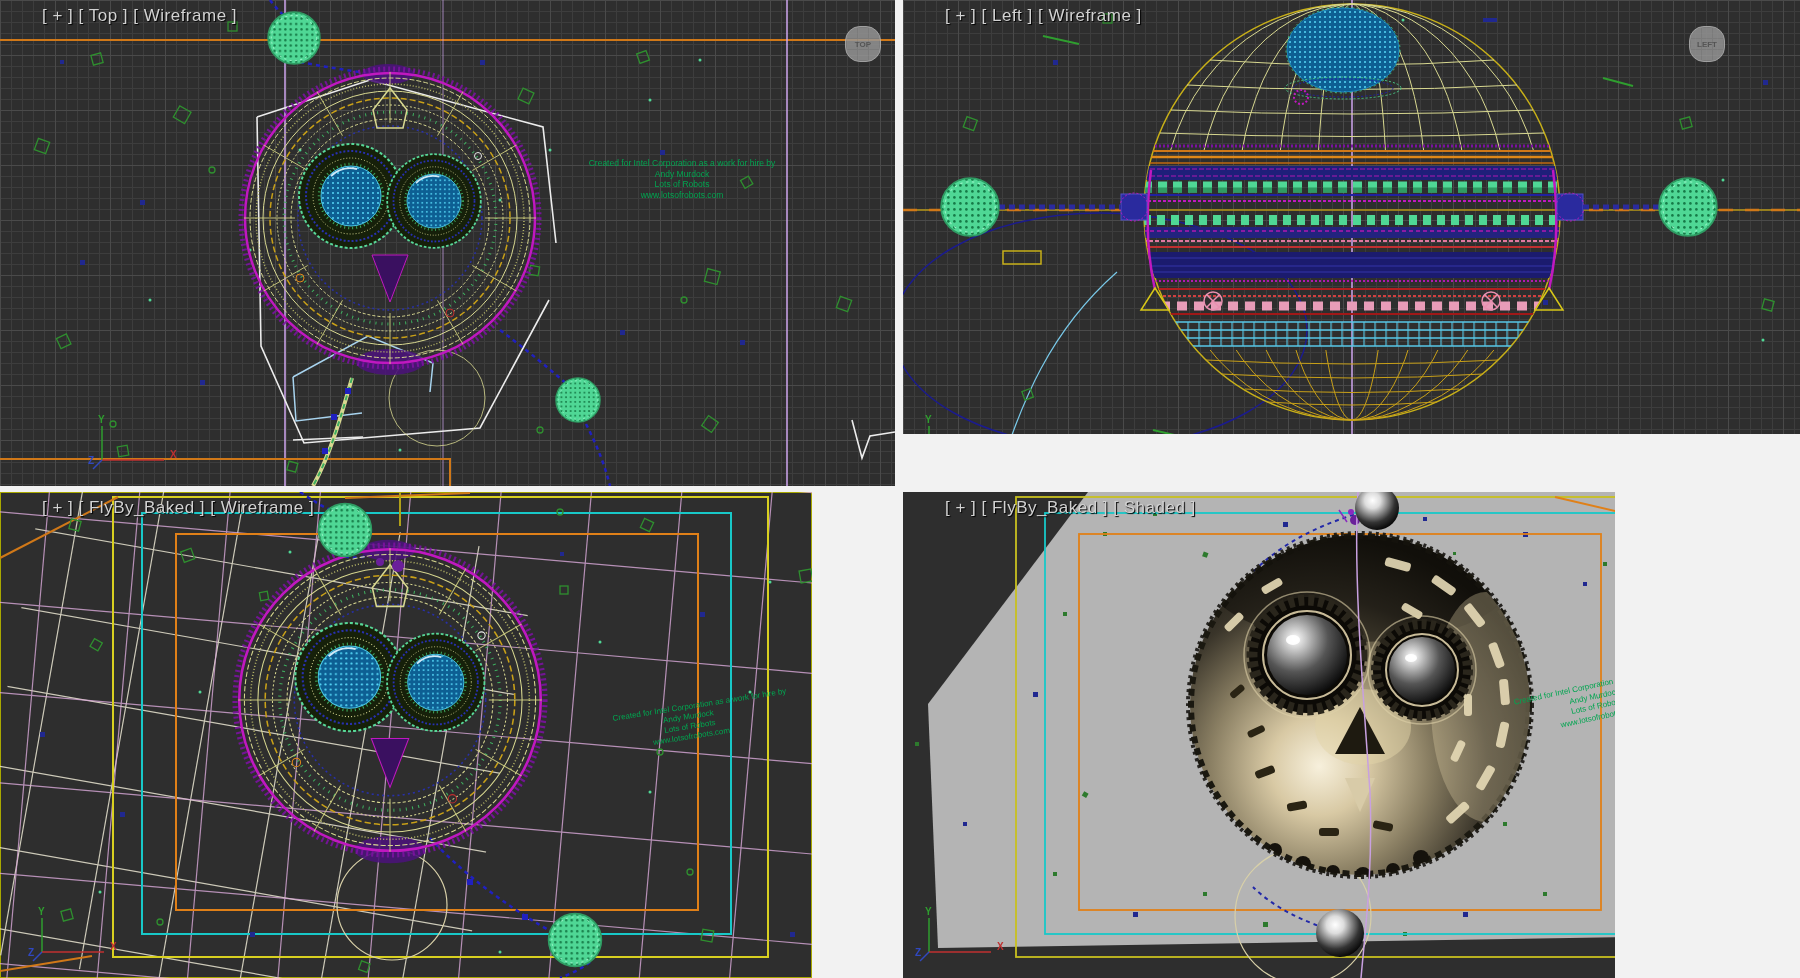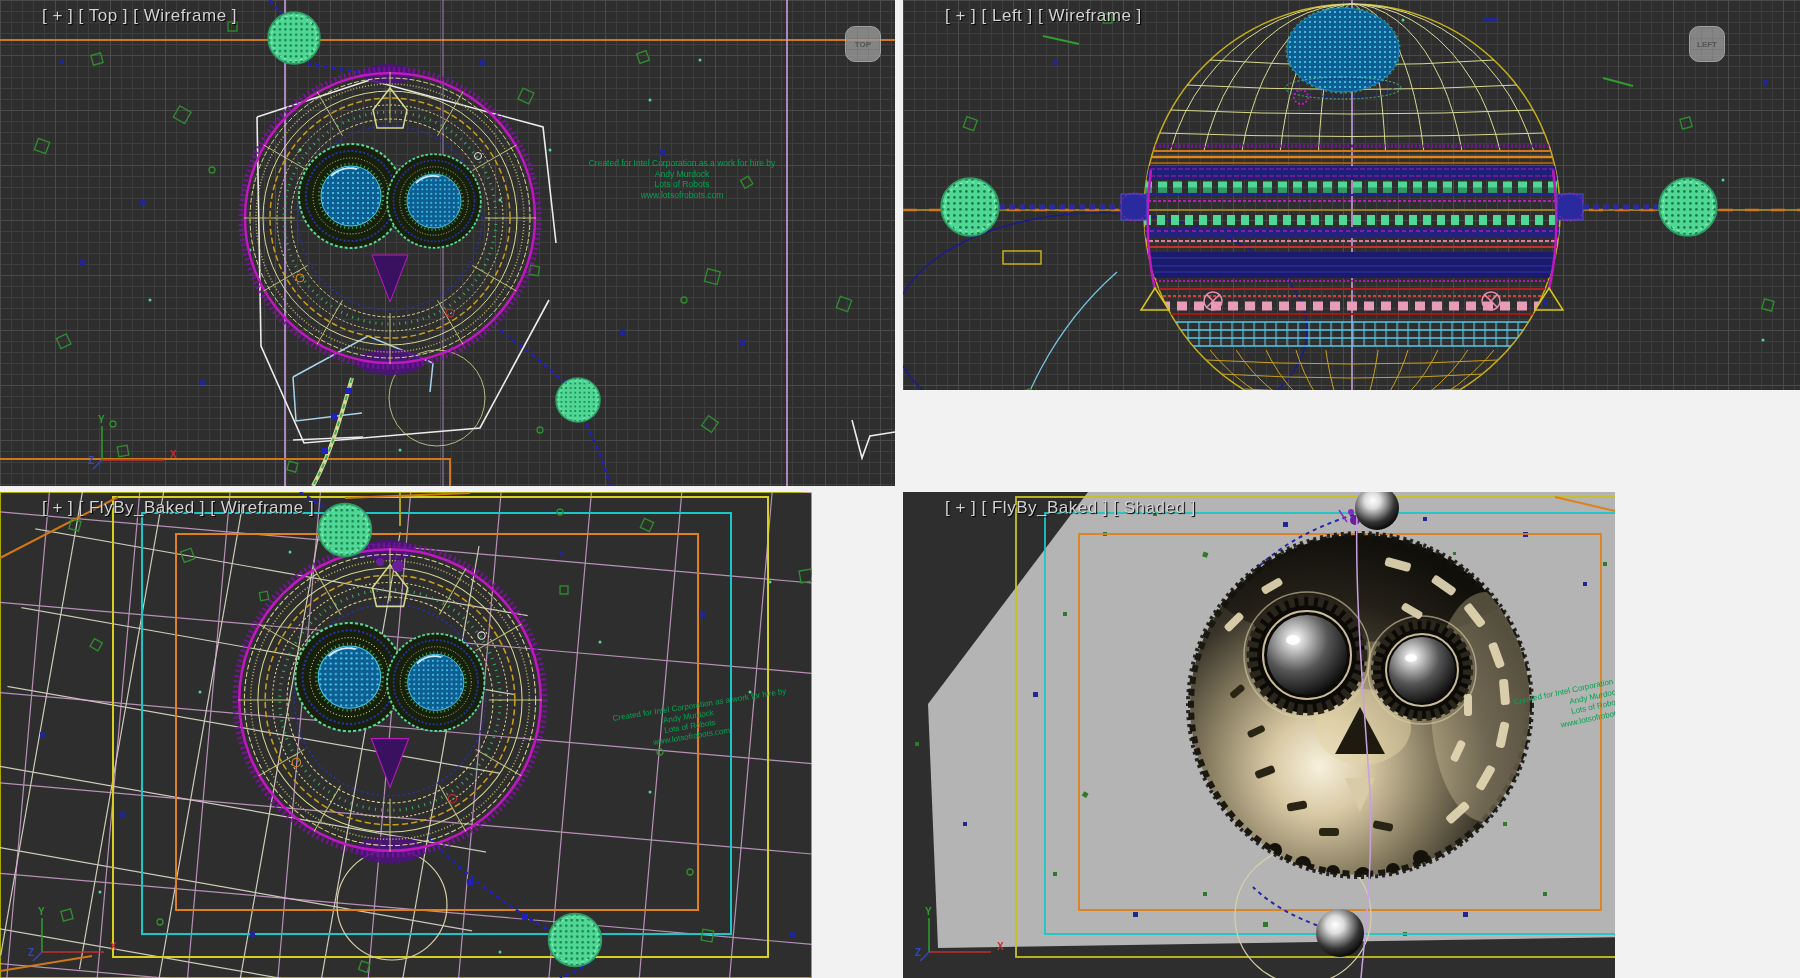--- a/index.html
+++ b/index.html
@@ -12,21 +12,21 @@
       linear-gradient(#4a4a4a 1px,transparent 1px),
       linear-gradient(90deg,#4a4a4a 1px,transparent 1px),
       linear-gradient(#3d3d3d 1px,transparent 1px),
       linear-gradient(90deg,#3d3d3d 1px,transparent 1px);
     background-size:55px 55px,55px 55px,11px 11px,11px 11px;
   }
   .vp.active{outline:1px solid #a8a800;outline-offset:-1px;}
   .vp svg{position:absolute;left:0;top:0;}
   .vp-label{position:absolute;left:9px;top:6px;color:#d2d2d2;font-size:17px;
     letter-spacing:.5px;text-shadow:1px 1px 1px #000;white-space:pre;z-index:30;cursor:pointer;margin-left:33px;}
-  .viewcube{position:absolute;width:34px;height:34px;border-radius:10px;z-index:25;
+  .viewcube{position:absolute;width:34px;height:34px;border-radius:15px;z-index:25;
     background-color:#979797;opacity:.82;border:1px solid #b9b9b9;
     background-image:linear-gradient(#8d8d8d 1px,transparent 1px),
                      linear-gradient(90deg,#8d8d8d 1px,transparent 1px);
     background-size:11px 11px;
     display:flex;align-items:center;justify-content:center;
     font-size:8px;font-weight:bold;color:#5c5c5c;cursor:pointer;}
   .watermark{position:absolute;color:#00a550;text-align:center;z-index:20;
     font-size:8.5px;line-height:10.5px;transform-origin:left top;}
   .watermark div{white-space:nowrap;}
   .tripod{position:absolute;z-index:22;}
@@ -212,21 +212,21 @@
       <text x="0" y="50" font-size="10" font-weight="bold" fill="#3048c0">Z</text>
     </svg>
     <div class="watermark" style="left:588px;top:158px;width:188px">
       <div>Created for Intel Corporation as a work for hire by</div>
         <div>Andy Murdock</div>
       <div>Lots of Robots</div>
         <div>www.lotsofrobots.com</div>
     </div>
   </div>
 
-  <div class="vp gridbg" style="left:903px;top:0;width:897px;height:390px">
+  <div class="vp gridbg" style="left:903px;top:0;width:897px;height:434px">
     <svg width="897" height="486" viewBox="0 0 897 486">
       <clipPath id="ball">
           <circle cx="449" cy="212" r="208"></circle>
         </clipPath>
       <clipPath id="upperBand">
           <rect x="241" y="0" width="416" height="152"></rect>
         </clipPath>
       <clipPath id="lowerBand">
           <rect x="241" y="350" width="416" height="72"></rect>
         </clipPath>

